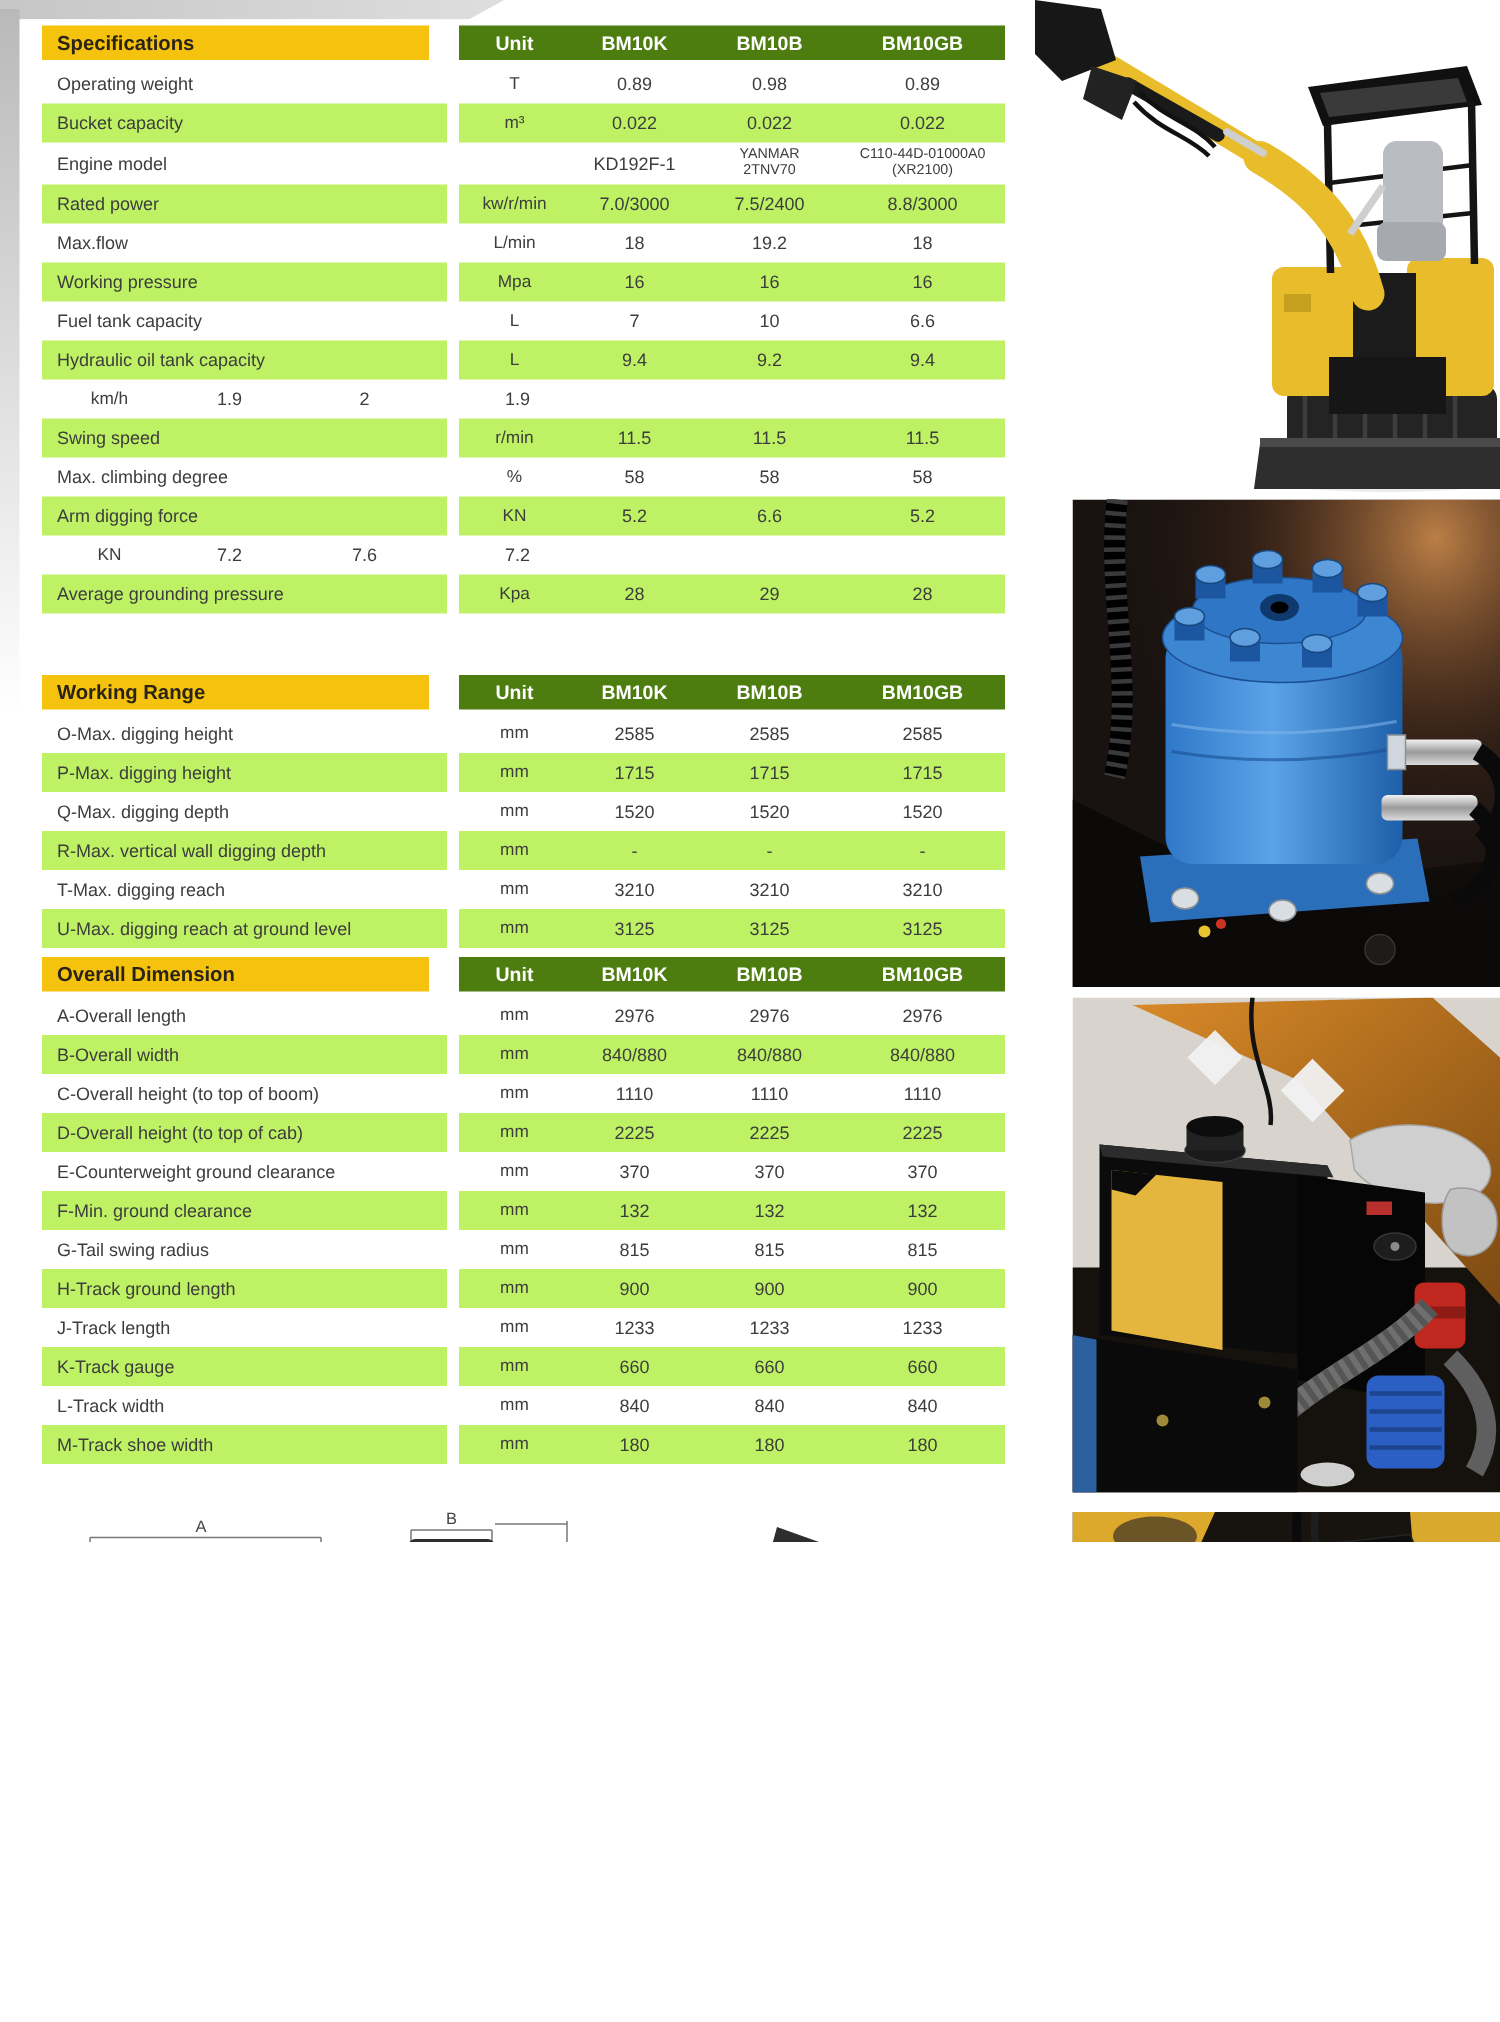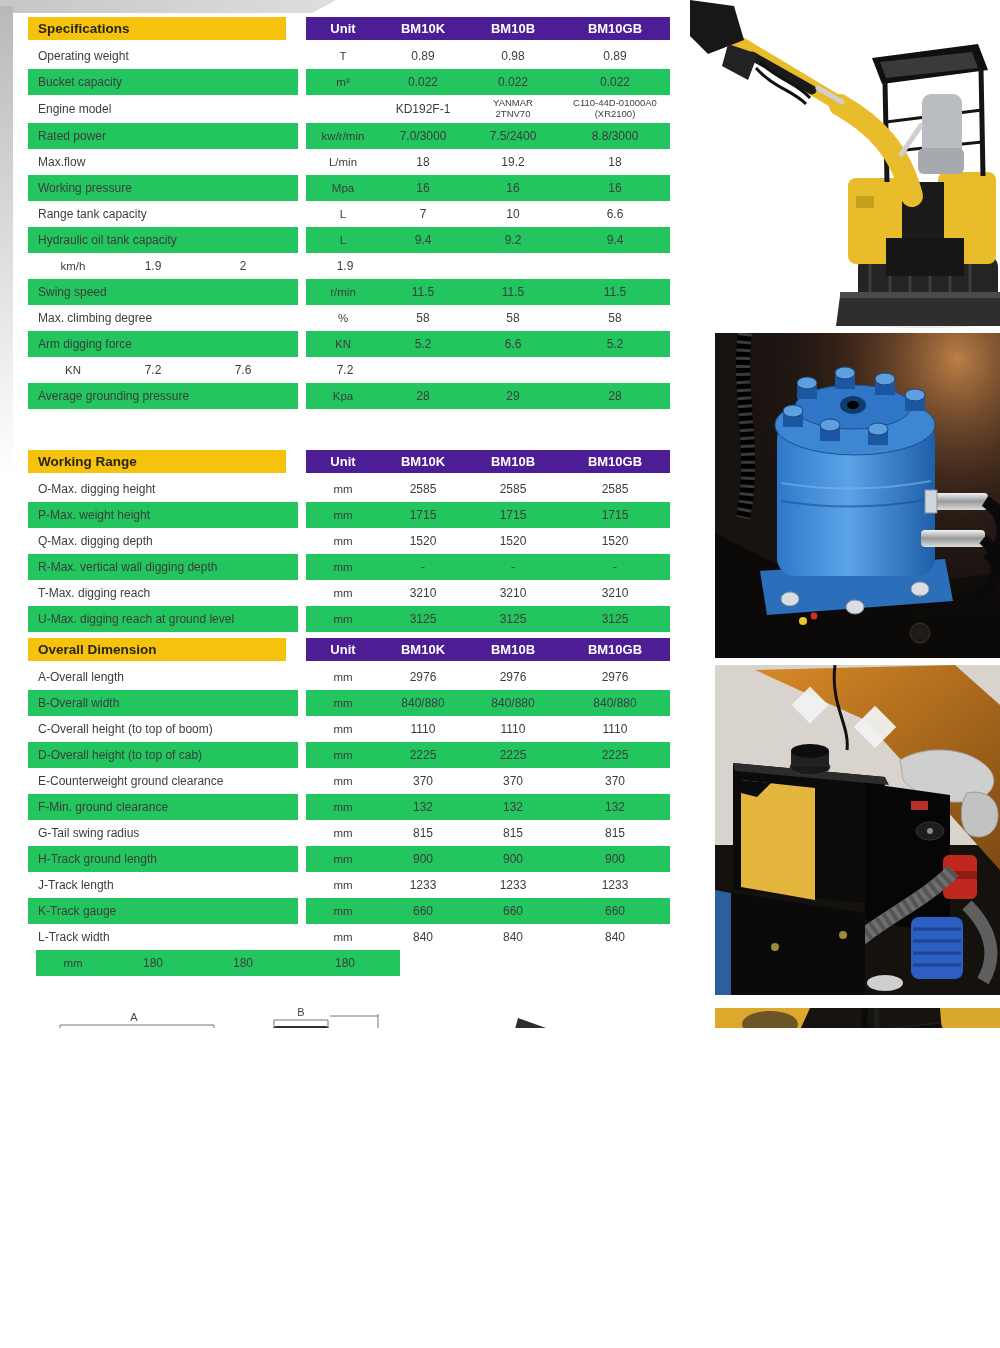--- a/index.html
+++ b/index.html
@@ -11,30 +11,30 @@
     background:linear-gradient(to right,#c6c6c6,#dedede);
     clip-path:polygon(0 0,100% 0,93% 100%,0 100%);}
   .left-strip{position:absolute;left:0;top:6px;width:13px;height:470px;
     background:linear-gradient(#b9b9b9,rgba(205,205,205,0));}
 
   
   .spec-table{position:absolute;left:28px;width:642px;}
   .t-header{display:flex;height:23px;margin-bottom:3px;}
   .h-title{width:270px;box-sizing:border-box;padding-left:10px;display:flex;align-items:center;
     background:#f5c30d;color:#2a2418;font-weight:bold;font-size:13.5px;}
-  .h-dark{margin-left:20px;width:364px;background:#4c1d95;color:#ffffff;font-weight:bold;
+  .h-dark{margin-left:20px;width:364px;background:#4d7c0f;color:#ffffff;font-weight:bold;
     display:grid;grid-template-columns:74px 86px 94px 110px;align-items:center;}
   .h-col{text-align:center;font-size:13px;}
   .t-row{display:flex;height:26px;}
   .t-row.tall{height:28px;}
   .c-label{width:270px;box-sizing:border-box;padding-left:10px;display:flex;align-items:center;
     font-size:12px;color:#3d3d3d;}
   .c-data{margin-left:8px;width:364px;display:grid;grid-template-columns:74px 86px 94px 110px;
     align-items:center;font-size:12px;color:#3d3d3d;}
-  .t-row.alt .c-label,.t-row.alt .c-data{background:#22c55e;}
+  .t-row.alt .c-label,.t-row.alt .c-data{background:#bef264;}
   .c-data .v{text-align:center;}
   .c-data .unit{font-size:11.5px;}
   .c-data .multi{font-size:9.5px;line-height:1.12;white-space:pre-line;}
 
   
   .photo,.diagram{position:absolute;}
   svg text{font-family:"Liberation Sans",sans-serif;}
   .dim{stroke:#777;stroke-width:1;fill:none;}
   .dimtext{fill:#444;font-size:11px;}
 </style>
@@ -106,21 +106,21 @@
       <div class="t-row alt">
         <div class="c-label">Working pressure</div>
         <div class="c-data">
           <div class="v unit">Mpa</div>
           <div class="v">16</div>
           <div class="v">16</div>
           <div class="v">16</div>
         </div>
       </div>
       <div class="t-row">
-        <div class="c-label">Range tank capacity</div>
+        <div class="c-label">Fuel tank capacity</div>
         <div class="c-data">
           <div class="v unit">L</div>
           <div class="v">7</div>
           <div class="v">10</div>
           <div class="v">6.6</div>
         </div>
       </div>
       <div class="t-row alt">
         <div class="c-label">Hydraulic oil tank capacity</div>
         <div class="c-data">
@@ -196,21 +196,21 @@
       <div class="t-row">
         <div class="c-label">O-Max. digging height</div>
         <div class="c-data">
           <div class="v unit">mm</div>
           <div class="v">2585</div>
           <div class="v">2585</div>
           <div class="v">2585</div>
         </div>
       </div>
       <div class="t-row alt">
-        <div class="c-label">P-Max. weight height</div>
+        <div class="c-label">P-Max. digging height</div>
         <div class="c-data">
           <div class="v unit">mm</div>
           <div class="v">1715</div>
           <div class="v">1715</div>
           <div class="v">1715</div>
         </div>
       </div>
       <div class="t-row">
         <div class="c-label">Q-Max. digging depth</div>
         <div class="c-data">
@@ -351,20 +351,21 @@
       <div class="t-row">
         <div class="c-label">L-Track width</div>
         <div class="c-data">
           <div class="v unit">mm</div>
           <div class="v">840</div>
           <div class="v">840</div>
           <div class="v">840</div>
         </div>
       </div>
       <div class="t-row alt">
+        <div class="c-label">M-Track shoe width</div>
         <div class="c-data">
           <div class="v unit">mm</div>
           <div class="v">180</div>
           <div class="v">180</div>
           <div class="v">180</div>
         </div>
       </div>
     </section>
 
   <div class="photo" style="left:690px;top:0;width:310px;height:330px">

